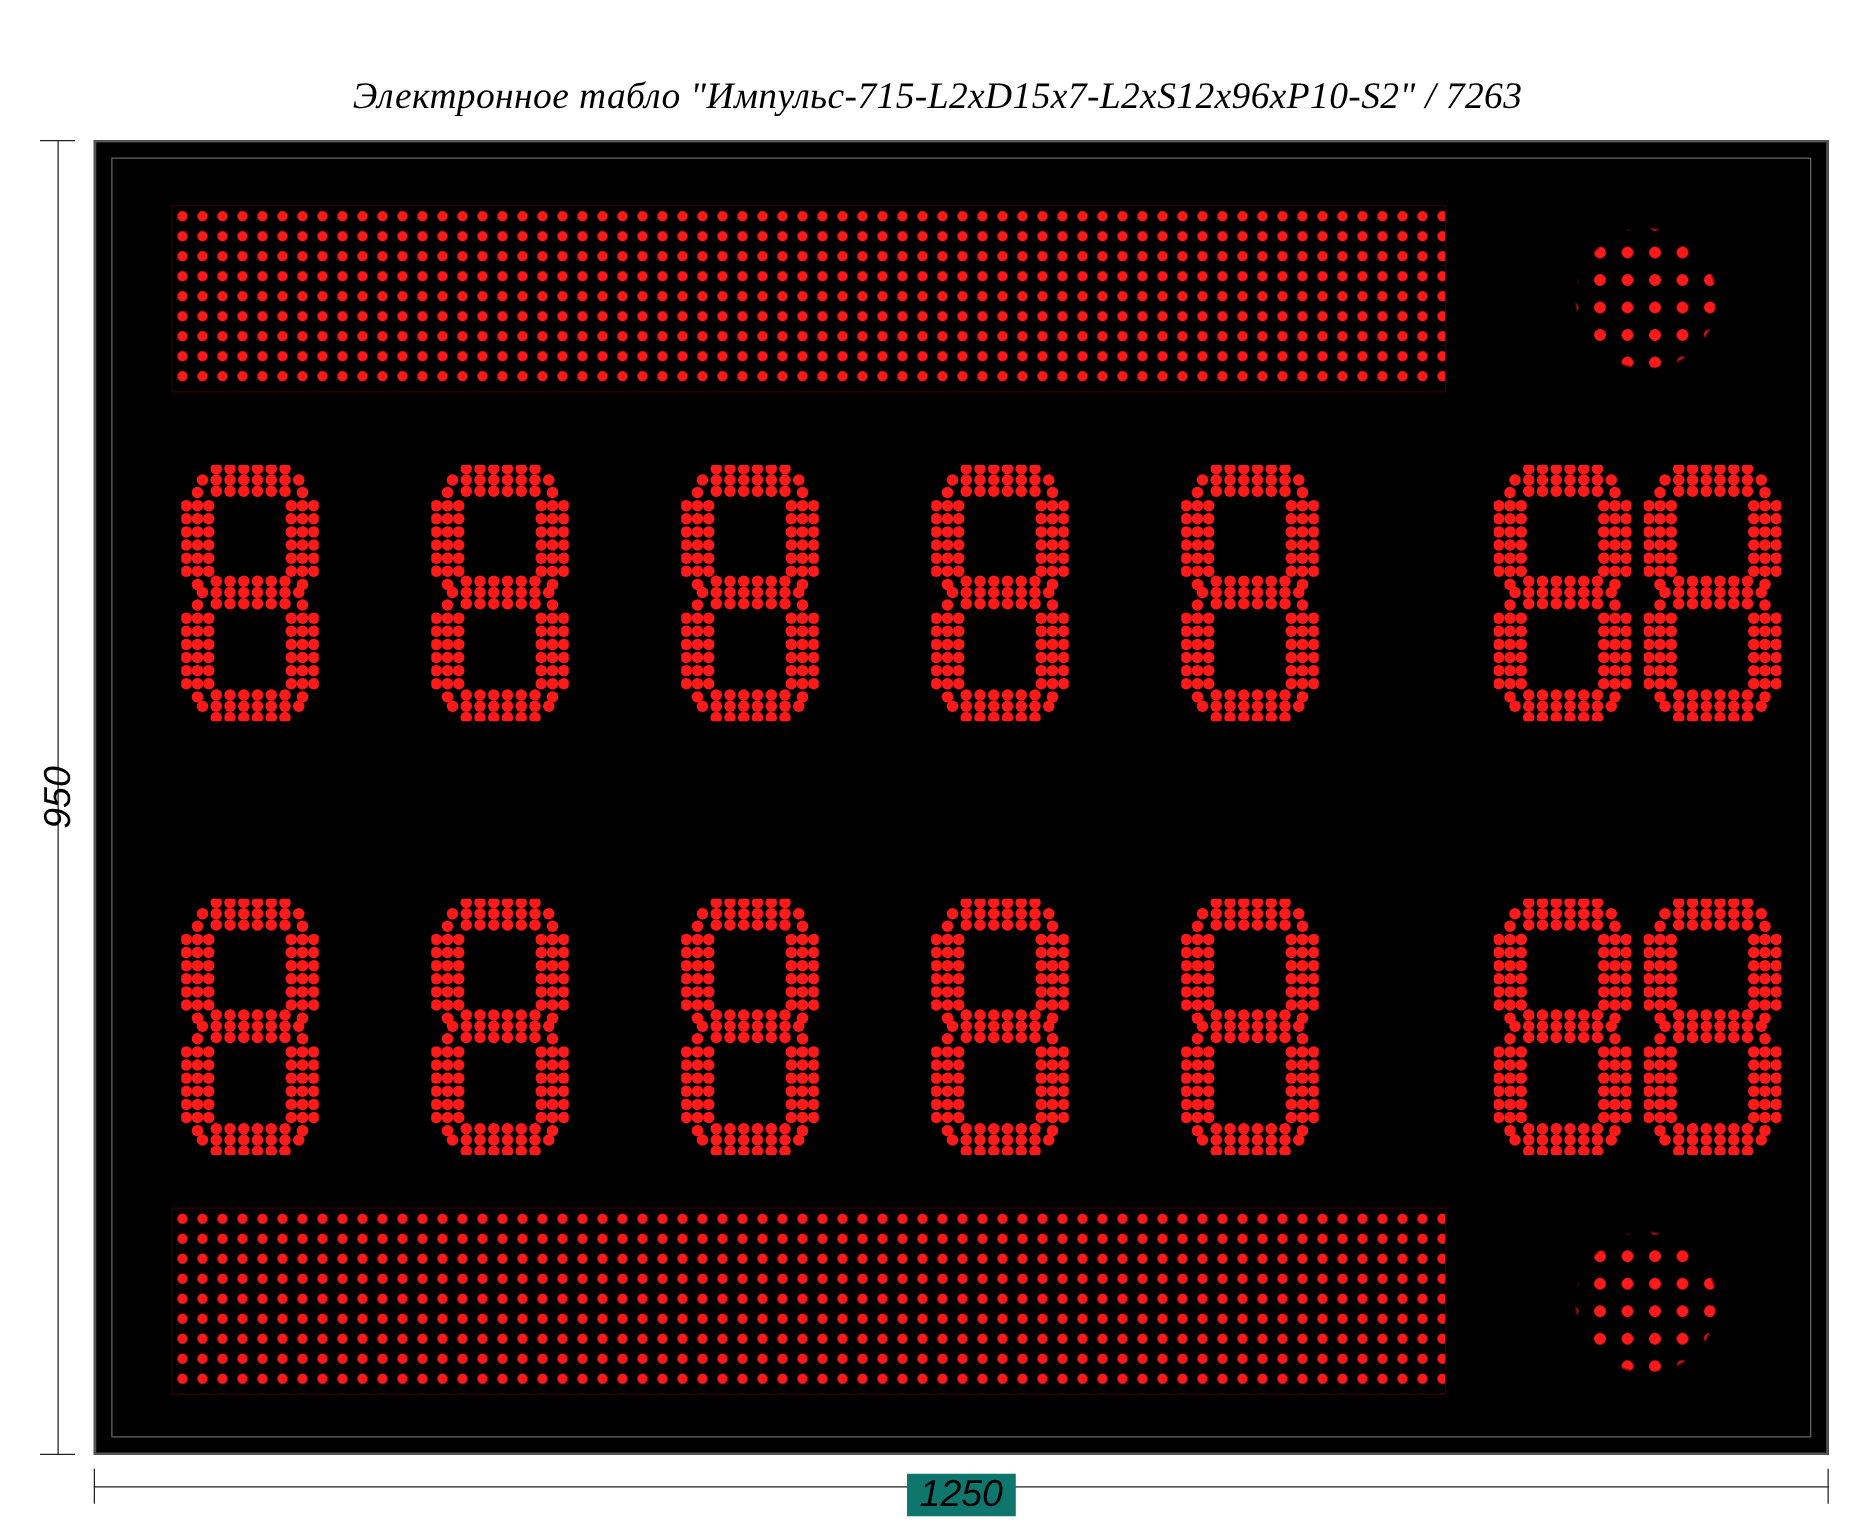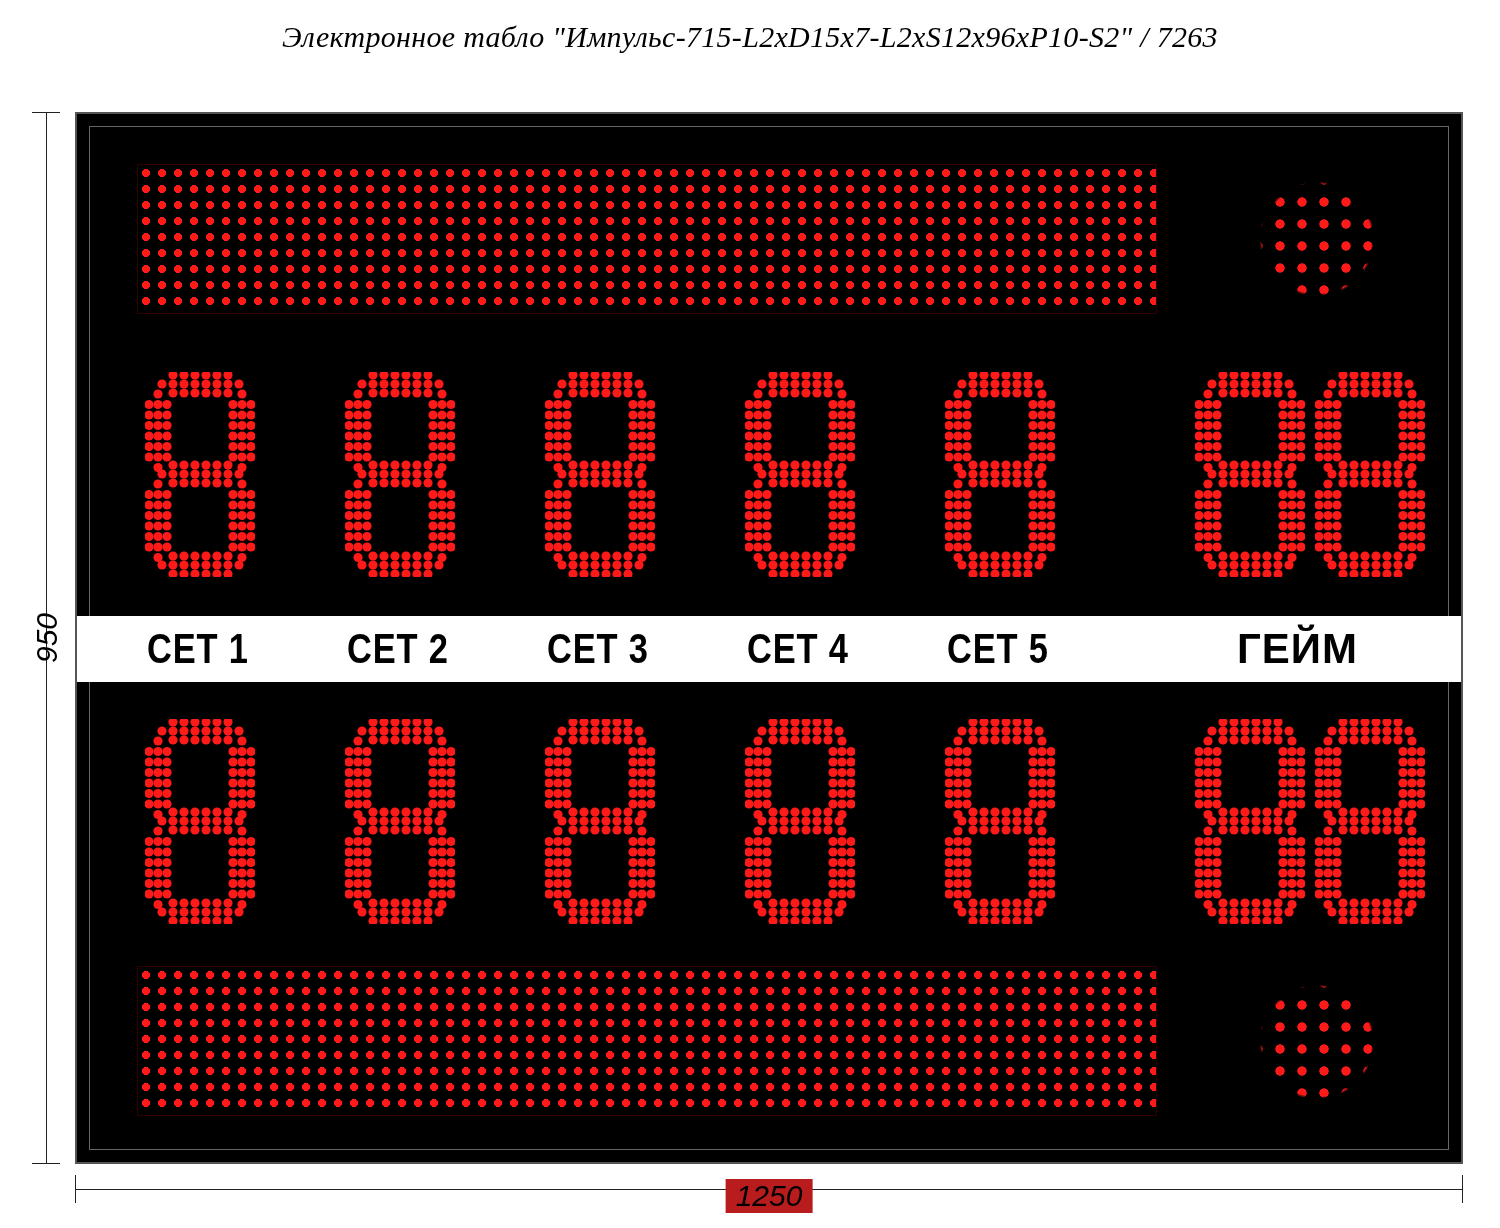--- a/index.html
+++ b/index.html
@@ -11,20 +11,21 @@
     position: relative;
   }
   .header {
     text-align: center;
     padding-top: 18px;
     font-style: italic;
     font-size: 30px;
     line-height: 1.25;
     color: #000;
     letter-spacing: 0.3px;
+    margin-top: 40px;
   }
   .stage {
     position: absolute;
     left: 75px;
     top: 112px;
     width: 1388px;
     height: 1052px;
   }
   .board {
     position: absolute;
@@ -76,21 +77,21 @@
     position: absolute; top: 14px; left: 0; right: 0; height: 1px; background: #222;
   }
   .dim-h .tick-l, .dim-h .tick-r {
     position: absolute; top: 0; height: 28px; width: 1px; background: #222;
   }
   .dim-h .tick-l { left: 0; }
   .dim-h .tick-r { right: 0; }
   .dim-h .label {
     position: absolute; left: 50%; top: 4px;
     transform: translateX(-50%);
-    background: #b91c1c;
+    background: #0f766e;
     padding: 0 10px;
     font-family: Arial, sans-serif;
     font-style: italic;
     font-size: 30px;
   }
 
   
   .strip {
     position: absolute;
     left: 60px;
@@ -1196,28 +1197,20 @@
               <circle cx="106" cy="154" r="4.6"></circle>
               <circle cx="88" cy="164.5" r="4.6"></circle>
               <circle cx="106" cy="164.5" r="4.6"></circle>
               <circle cx="88" cy="175" r="4.6"></circle>
               <circle cx="106" cy="175" r="4.6"></circle>
             </g>
           </svg>
         </div>
       </div>
 
-    <div class="labels">
-      <span class="label-text narrow" style="left:70px">СЕТ 1</span>
-      <span class="label-text narrow" style="left:270px">СЕТ 2</span>
-      <span class="label-text narrow" style="left:470px">СЕТ 3</span>
-      <span class="label-text narrow" style="left:670px">СЕТ 4</span>
-      <span class="label-text narrow" style="left:870px">СЕТ 5</span>
-      <span class="label-text" style="left:1160px">ГЕЙМ</span>
-    </div>
 
     <div class="digits-row lower">
         <div class="digit" style="left: 68px;">
           <svg viewBox="0 0 110 205">
             <g class="seg-dots">
               <circle cx="17" cy="12" r="4.6"></circle>
               <circle cx="28" cy="12" r="4.6"></circle>
               <circle cx="39" cy="12" r="4.6"></circle>
               <circle cx="50" cy="12" r="4.6"></circle>
               <circle cx="61" cy="12" r="4.6"></circle>

